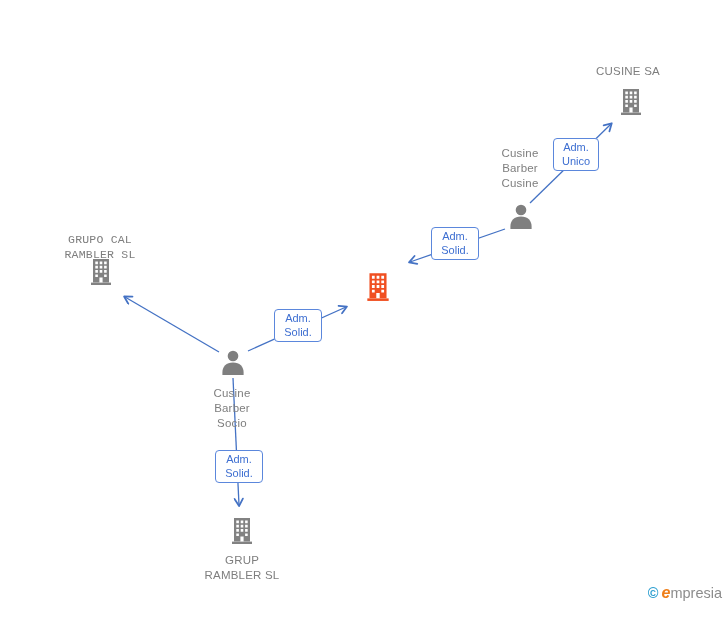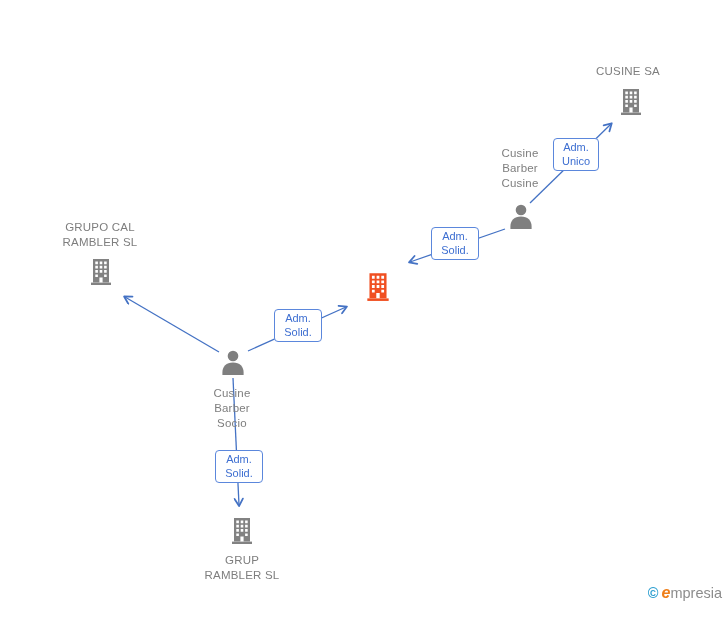--- a/index.html
+++ b/index.html
@@ -61,21 +61,21 @@
     <span>Cusine</span>
   </div>
   <svg class="icon" width="28" height="26" viewBox="0 0 28 26" style="left:507px; top:203px; color:#7f7f7f;">
       <use href="#person-shape"></use>
     </svg>
 
   <svg class="icon" width="26" height="32" viewBox="0 0 24 30" style="left:365px; top:270px; color:#f04f21;">
       <use href="#building-shape"></use>
     </svg>
 
-  <div class="node-label" style="left:45px; top:220px; width:110px;">
+  <div class="node-label" style="left:45px; top:232px; width:110px;font-family:Liberation Mono, monospace;">
     <span>GRUPO CAL</span>
     <span>RAMBLER SL</span>
   </div>
   <svg class="icon" width="24" height="30" viewBox="0 0 24 30" style="left:89px; top:256px; color:#828282;">
       <use href="#building-shape"></use>
     </svg>
 
   <svg class="icon" width="28" height="26" viewBox="0 0 28 26" style="left:219px; top:349px; color:#7f7f7f;">
       <use href="#person-shape"></use>
     </svg>

